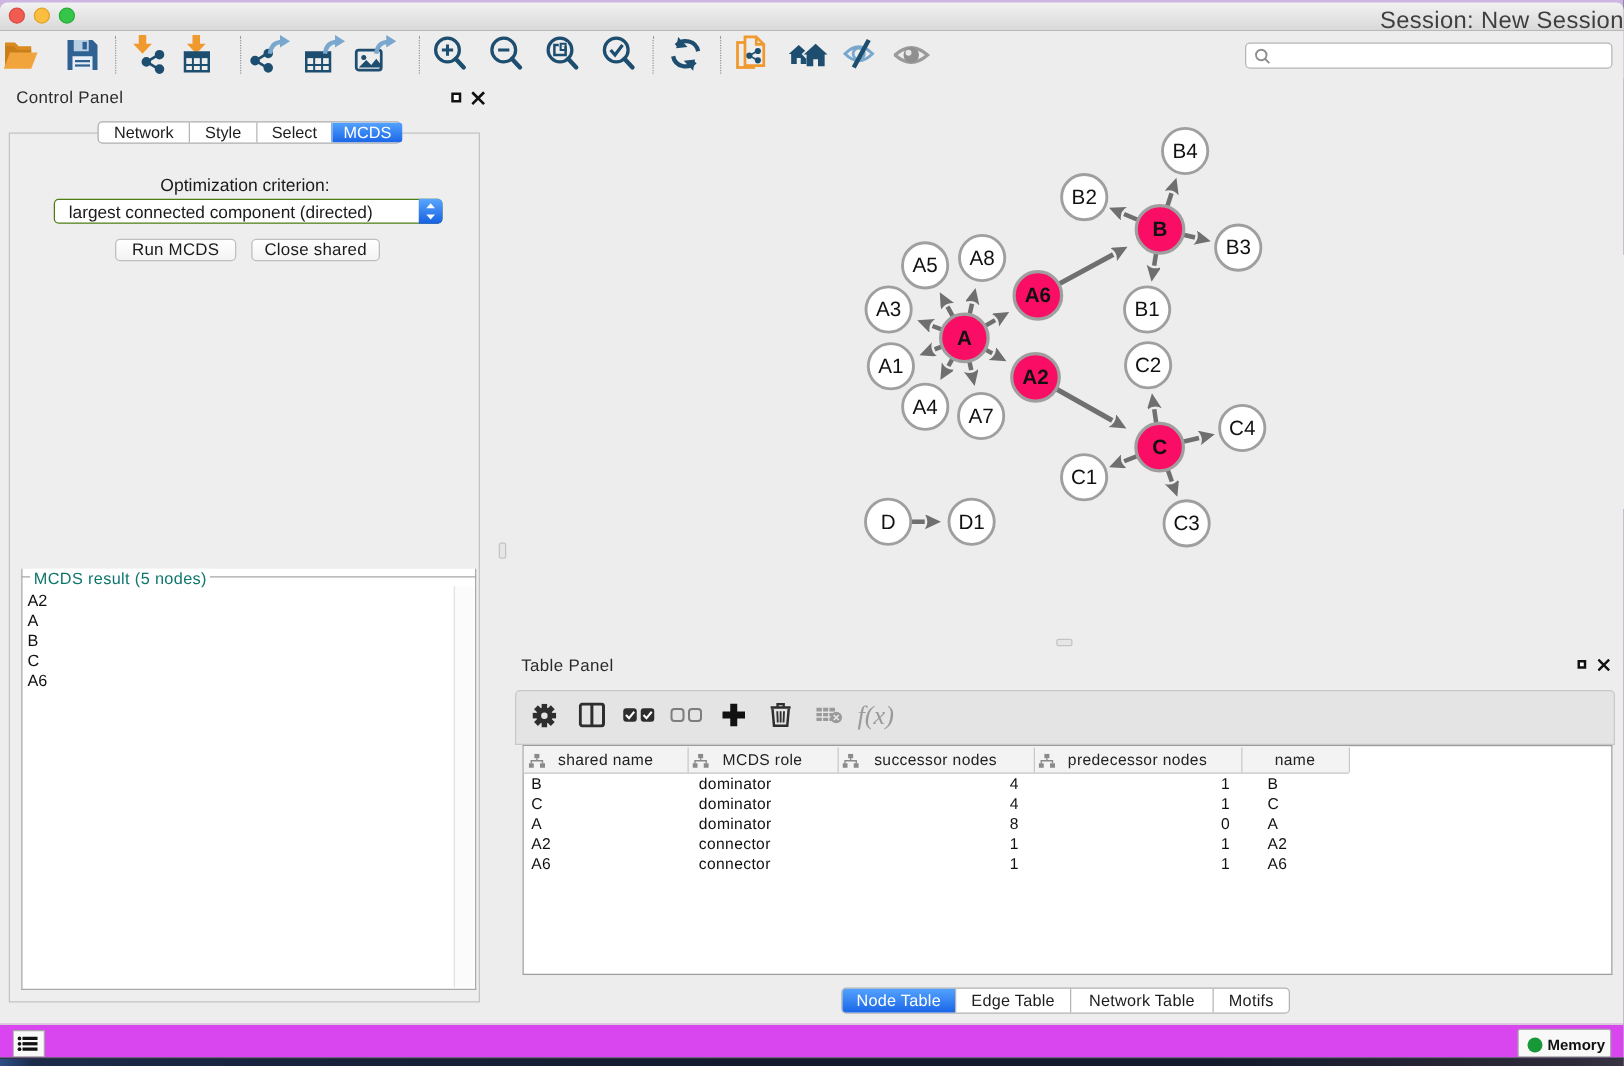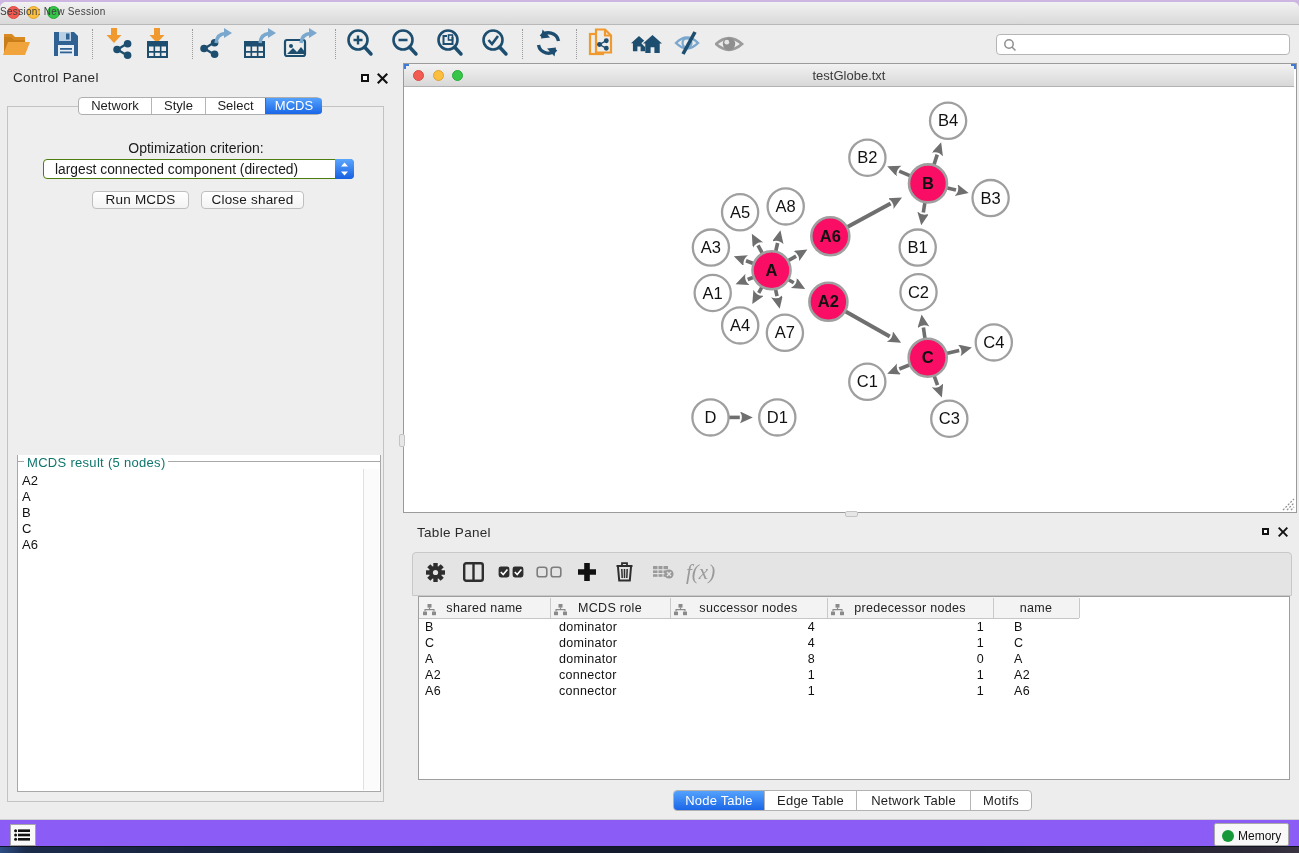--- a/index.html
+++ b/index.html
@@ -4,21 +4,21 @@
 <style>
 * { margin:0; padding:0; box-sizing:border-box; }
 html,body { width:1299px; height:853px; overflow:hidden; }
 body { font-family:"Liberation Sans", sans-serif; background:#15151e; }
 .abs { position:absolute; }
 #pg { position:absolute; left:0; top:-2px; width:1299px; height:853px; }
 #stage { position:relative; width:1299px; height:853px; background:linear-gradient(#cdb6e2,#bda3d8); }
 #win { position:absolute; left:0; top:2px; width:1299px; height:844px; background:#ededed; border-radius:6px 6px 0 0; overflow:hidden; }
 #titlebar { position:absolute; left:0; top:0; width:1299px; height:23px; background:linear-gradient(#f2f2f2,#d9d9d9); border-bottom:1px solid #b8b8b8; border-radius:6px 6px 0 0; }
 .tl { position:absolute; top:4px; width:13px; height:13px; border-radius:50%; }
-#title-txt { position:absolute; top:4px; width:100%; text-align:left; font-size:10px; letter-spacing:0.3px; color:#3f3f3f; }
+#title-txt { position:absolute; top:4px; width:100%; text-align:right; font-size:19px; letter-spacing:0.3px; color:#3f3f3f; }
 #toolbar { position:absolute; left:0; top:25px; width:1299px; height:38px; background:#ededed; }
 .tsep { position:absolute; top:4px; height:30px; border-left:1px dotted #9a9a9a; }
 .ticon { position:absolute; top:0; }
 #searchbox { position:absolute; left:996px; top:9px; width:294px; height:21px; background:#fff; border:1px solid #b5b5b5; border-radius:4px; }
 
 #cp-title { position:absolute; left:13px; top:70px; font-size:13.5px; letter-spacing:0.3px; color:#2b2b2b; }
 #cp-panel { position:absolute; left:7px; top:106px; width:377px; height:696px; border:1px solid #c3c3c3; background:#eeeeee; }
 #cp-tabs { position:absolute; left:78px; top:97px; width:243px; height:18px; background:#fff; border:1px solid #aeaeae; border-radius:4px; display:flex; font-size:13px; color:#1d1d1f; }
 #cp-tabs .seg { flex:none; text-align:center; line-height:16px; border-left:1px solid #b5b5b5; }
 #cp-tabs .seg:first-child { border-left:none; }
@@ -28,21 +28,21 @@
 #nwin { position:absolute; left:403px; top:63px; width:894px; height:450px; background:#fff; border:1.5px solid #9b9b9b; }
 #ntitle { position:absolute; left:0; top:0; width:890px; height:23px; background:linear-gradient(#f2f2f2,#d8d8d8); border-bottom:1px solid #b2b2b2; }
 
 #tp-toolbar { position:absolute; left:412px; top:552px; width:880px; height:44px; background:#e4e4e4; border:1px solid #c8c8c8; border-radius:4px 4px 0 0; }
 #tbl { position:absolute; left:418px; top:596px; width:872px; height:184px; background:#fff; border:1px solid #9e9e9e; }
 
 #btabs { position:absolute; left:673px; top:790px; height:21px; display:flex; font-size:13px; letter-spacing:0.2px; color:#1d1d1f; background:#fff; border:1px solid #b2b2b2; border-radius:4px; }
 #btabs .seg { flex:none; text-align:center; line-height:19px; border-left:1px solid #b5b5b5; }
 #btabs .seg:first-child { border-left:none; border-radius:3px 0 0 3px; }
 #btabs .sel { background:linear-gradient(#54a2fd,#1a66e8); color:#fff; }
-#statusbar { position:absolute; left:0; top:819px; width:1299px; height:27px; background:#8b5cf6; border-top:1px solid #d0d0d0; }
+#statusbar { position:absolute; left:0; top:819px; width:1299px; height:27px; background:#d946ef; border-top:1px solid #d0d0d0;font-weight:bold; }
 #darkstrip { position:absolute; left:0; top:846px; width:1299px; height:7px; background:linear-gradient(90deg,#2d4f86 0,#1b2b4a 2%,#17223c 18%,#131a2d 45%,#141a2b 75%,#2e2a38 97%,#3a3442 100%); border-top:1px solid #0f1523; }
 </style>
 </head>
 <body>
 <div id="stage">
 <div id="win">
   <div id="titlebar">
     <div class="tl" style="left:7px;background:#f15b51;border:1px solid #dc4a41;"></div>
     <div class="tl" style="left:27px;background:#fcbe3f;border:1px solid #e0a32c;"></div>
     <div class="tl" style="left:47px;background:#35c649;border:1px solid #27ab38;"></div>
@@ -207,39 +207,20 @@
           <div class="abs" style="left:7px;top:0px;font-size:13px;letter-spacing:0.3px;color:#0f766e;background:#fff;padding:0 2px;">MCDS result (5 nodes)</div>
           <div class="abs" style="right:1px;top:14px;width:16px;bottom:1px;background:#fbfbfb;border-left:1px solid #e0e0e0"></div>
           <div class="abs" style="left:4px;top:18px;font-size:13px;color:#111;line-height:16px">
             <div style="height:16px">A2</div>
             <div style="height:16px">A</div>
             <div style="height:16px">B</div>
             <div style="height:16px">C</div>
             <div style="height:16px">A6</div>
           </div>
         </div>
-  <div id="nwin">
-<div id="ntitle">
-<div class="abs" style="left:9.0px;top:6px;width:11px;height:11px;border-radius:50%;background:#f15b51;border:1px solid #dc4a41"></div>
-<div class="abs" style="left:28.5px;top:6px;width:11px;height:11px;border-radius:50%;background:#fcbe3f;border:1px solid #e0a32c"></div>
-<div class="abs" style="left:48.0px;top:6px;width:11px;height:11px;border-radius:50%;background:#35c649;border:1px solid #27ab38"></div>
-<div class="abs" style="left:0;top:4px;width:100%;text-align:center;font-size:13px;color:#3a3a3a">testGlobe.txt</div>
-</div>
-<svg class="abs" style="right:1px;bottom:1px" width="13" height="13" viewBox="0 0 13 13">
-            <g stroke="#8f8f8f" stroke-width="1.3" stroke-dasharray="2,1.5">
-              <line x1="1" y1="12" x2="12" y2="1"></line>
-              <line x1="5" y1="12" x2="12" y2="5"></line>
-              <line x1="9" y1="12" x2="12" y2="9"></line>
-            </g>
-          </svg>
-<div class="abs" style="left:0;top:0;width:5px;height:2px;background:#3e7bd6"></div>
-          <div class="abs" style="left:0;top:0;width:2px;height:5px;background:#3e7bd6"></div>
-<div class="abs" style="right:0;top:0;width:5px;height:2px;background:#3e7bd6"></div>
-          <div class="abs" style="right:0;top:0;width:2px;height:5px;background:#3e7bd6"></div>
-</div>
 <div class="abs" style="left:399px;top:434px;width:6px;height:13px;background:#e6e6e6;border:1px solid #c4c4c4;border-radius:2px"></div>
 <div class="abs" style="left:845px;top:511px;width:13px;height:6px;background:#e6e6e6;border:1px solid #c4c4c4;border-radius:2px"></div>
 <svg style="position:absolute;left:405px;top:88px" width="891" height="421" viewBox="0 0 891 421">
 <defs>
             <marker id="ah" markerWidth="15" markerHeight="13" refX="0" refY="5.25" orient="auto" markerUnits="userSpaceOnUse">
               <path d="M0,-0.8 L13,5.25 L0,11.3 Q4.2,5.25 0,-0.8 z" fill="#6f6f6f"></path>
             </marker>
           </defs>
 <line x1="366.5" y1="182.3" x2="342.7" y2="191.5" stroke="#6f6f6f" stroke-width="3.6" marker-end="url(#ah)"></line>
 <line x1="366.5" y1="182.3" x2="341.0" y2="172.8" stroke="#6f6f6f" stroke-width="3.6" marker-end="url(#ah)"></line>

